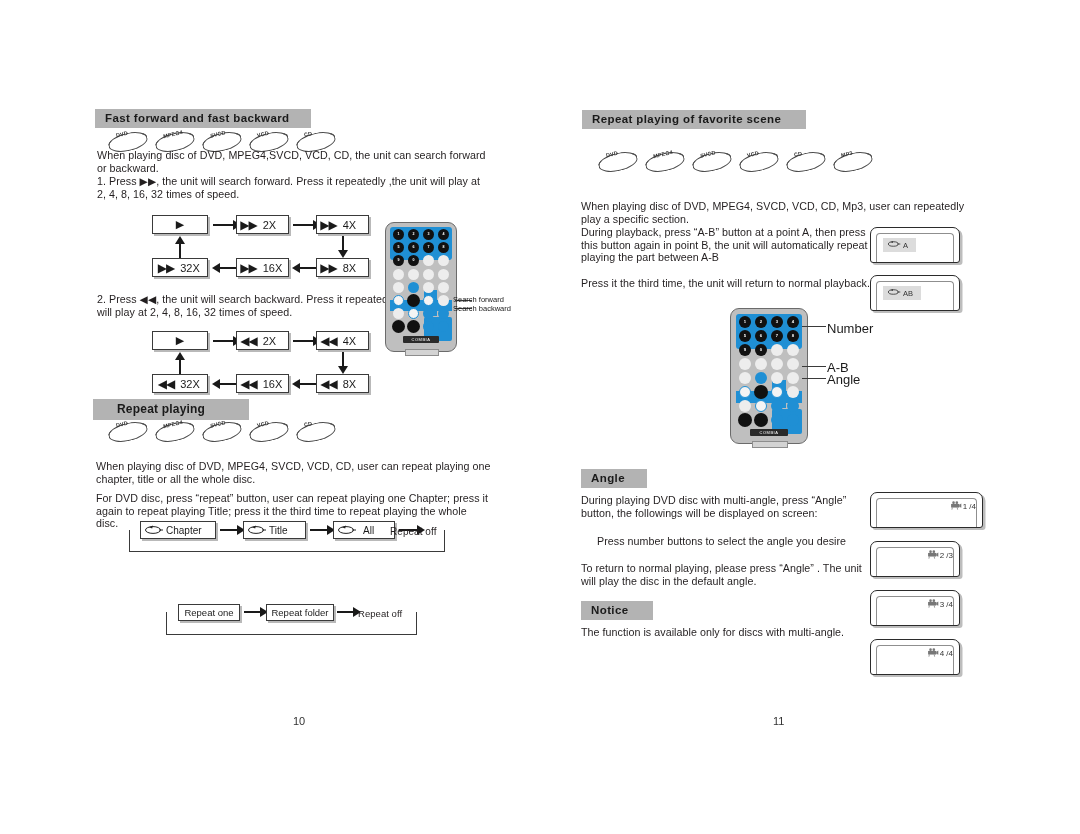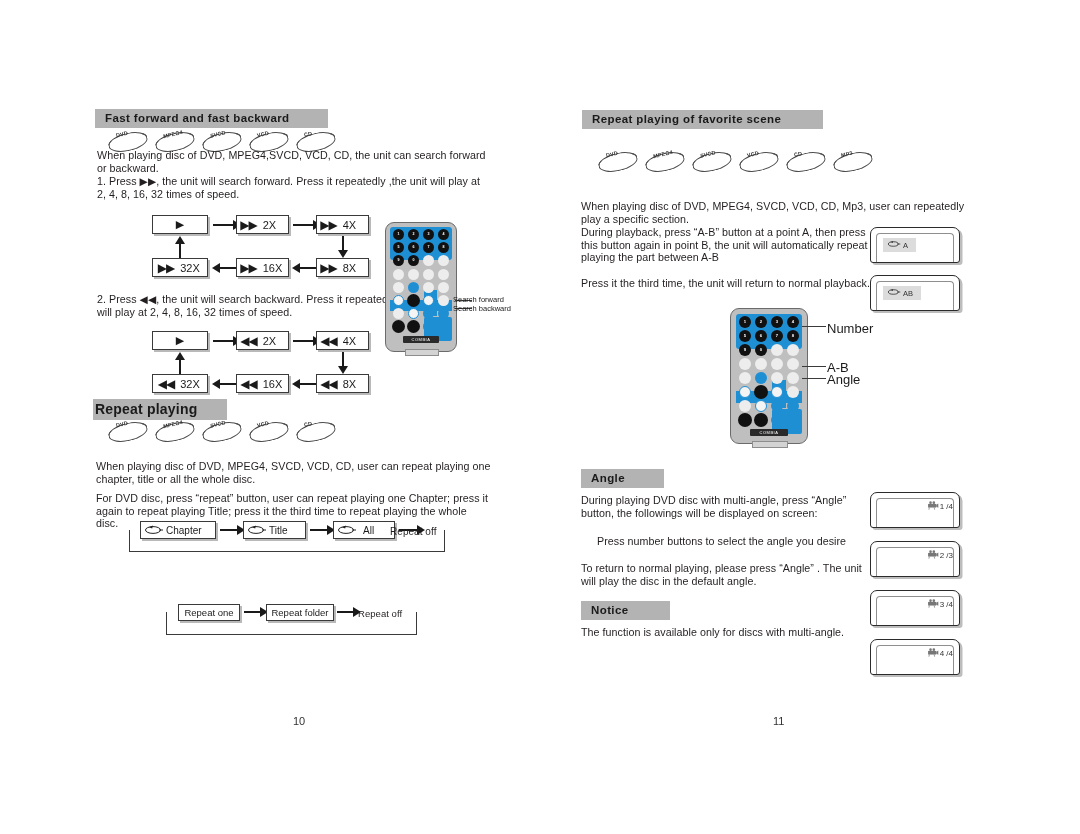--- a/index.html
+++ b/index.html
@@ -12,25 +12,25 @@
   .page-left{left:0;}
   .page-right{left:540px;text-decoration:underline;}
 
   .sec-head{
     position:absolute;
     background:#b3b3b3;
     color:#1a1a1a;
     font-weight:bold;
     font-size:11.5px;
     letter-spacing:.4px;
-    padding:3px 23px 4px 10px;
+    padding:3px 6px 4px 10px;
     white-space:nowrap;
     line-height:12px;
   }
-  .sec-head.big{font-size:14px;padding:4px 12px 5px 2px;letter-spacing:.2px;}
+  .sec-head.big{font-size:12px;padding:4px 12px 5px 24px;letter-spacing:.2px;}
 
   .para{
     position:absolute;
     font-size:10.7px;
     line-height:12.6px;
     color:#231f20;
     letter-spacing:.05px;
   }
 
   
@@ -532,21 +532,21 @@
   <div class="callout" style="left:287px;top:372px;">Angle</div>
 
   <div class="sec-head" style="left:41px;top:469px;width:50px;">Angle</div>
   <div class="para" style="left:41px;top:494px;width:290px;">During playing DVD disc with multi-angle, press “Angle” button, the followings will be displayed on screen:</div>
   <div class="para" style="left:41px;top:535px;width:290px;margin-left:16px;">Press number buttons to select the angle you desire</div>
   <div class="para" style="left:41px;top:562px;width:290px;">To return to normal playing, please press “Angle” . The unit will play the disc in the default angle.</div>
 
   <div class="sec-head" style="left:41px;top:601px;width:56px;">Notice</div>
   <div class="para" style="left:41px;top:626px;width:320px;">The function is available only for discs with multi-angle.</div>
 
-  <div class="tv" style="left:330px;top:492px;width:90px;height:36px;">
+  <div class="tv" style="left:330px;top:492px;width:113px;height:36px;">
     <div class="inner"></div>
     <div class="osd-plain" style="right:6px;top:8px;">
       <span><svg width="12" height="9" viewBox="0 0 14 11">
             <circle cx="4" cy="2" r="1.6" fill="#777"></circle>
             <circle cx="8" cy="2" r="1.6" fill="#777"></circle>
             <rect x="1" y="3.6" width="10" height="4.4" fill="#777"></rect>
             <path d="M11 4.6 L13.5 3.2 L13.5 8.4 L11 7 Z" fill="#777"></path>
             <path d="M2.5 8 L2 10.6 M8.5 8 L9 10.6" stroke="#777" stroke-width="0.9"></path>
           </svg></span>
       <span>1 /4</span>

